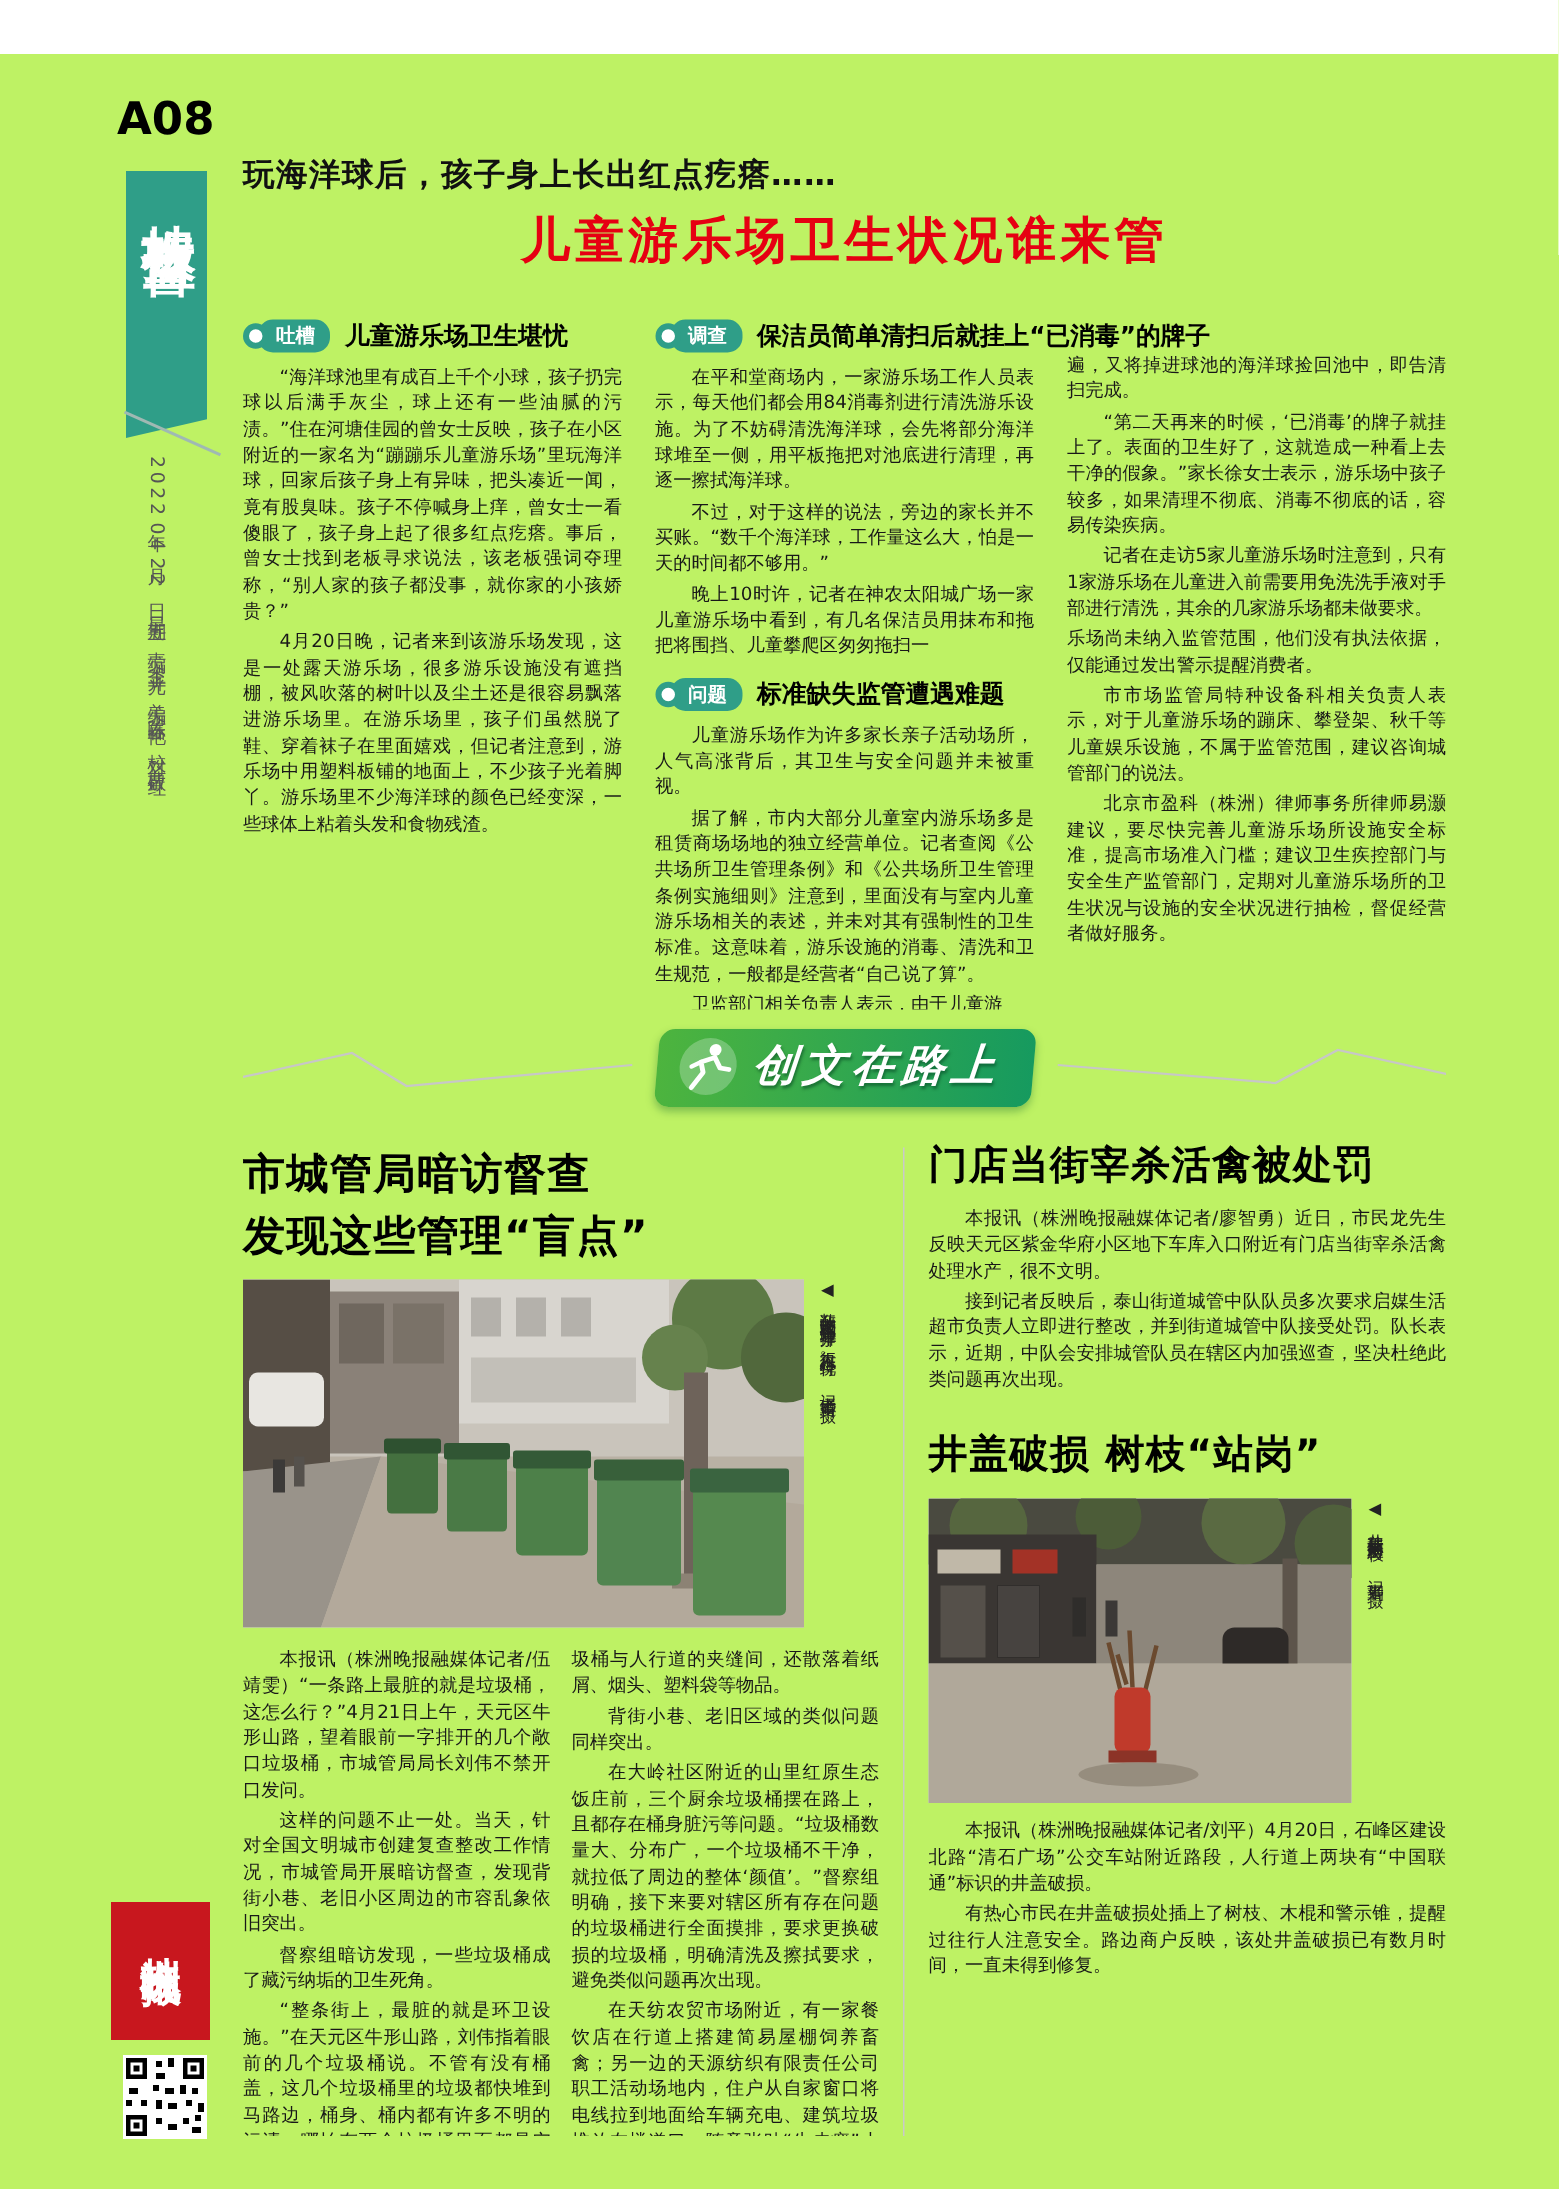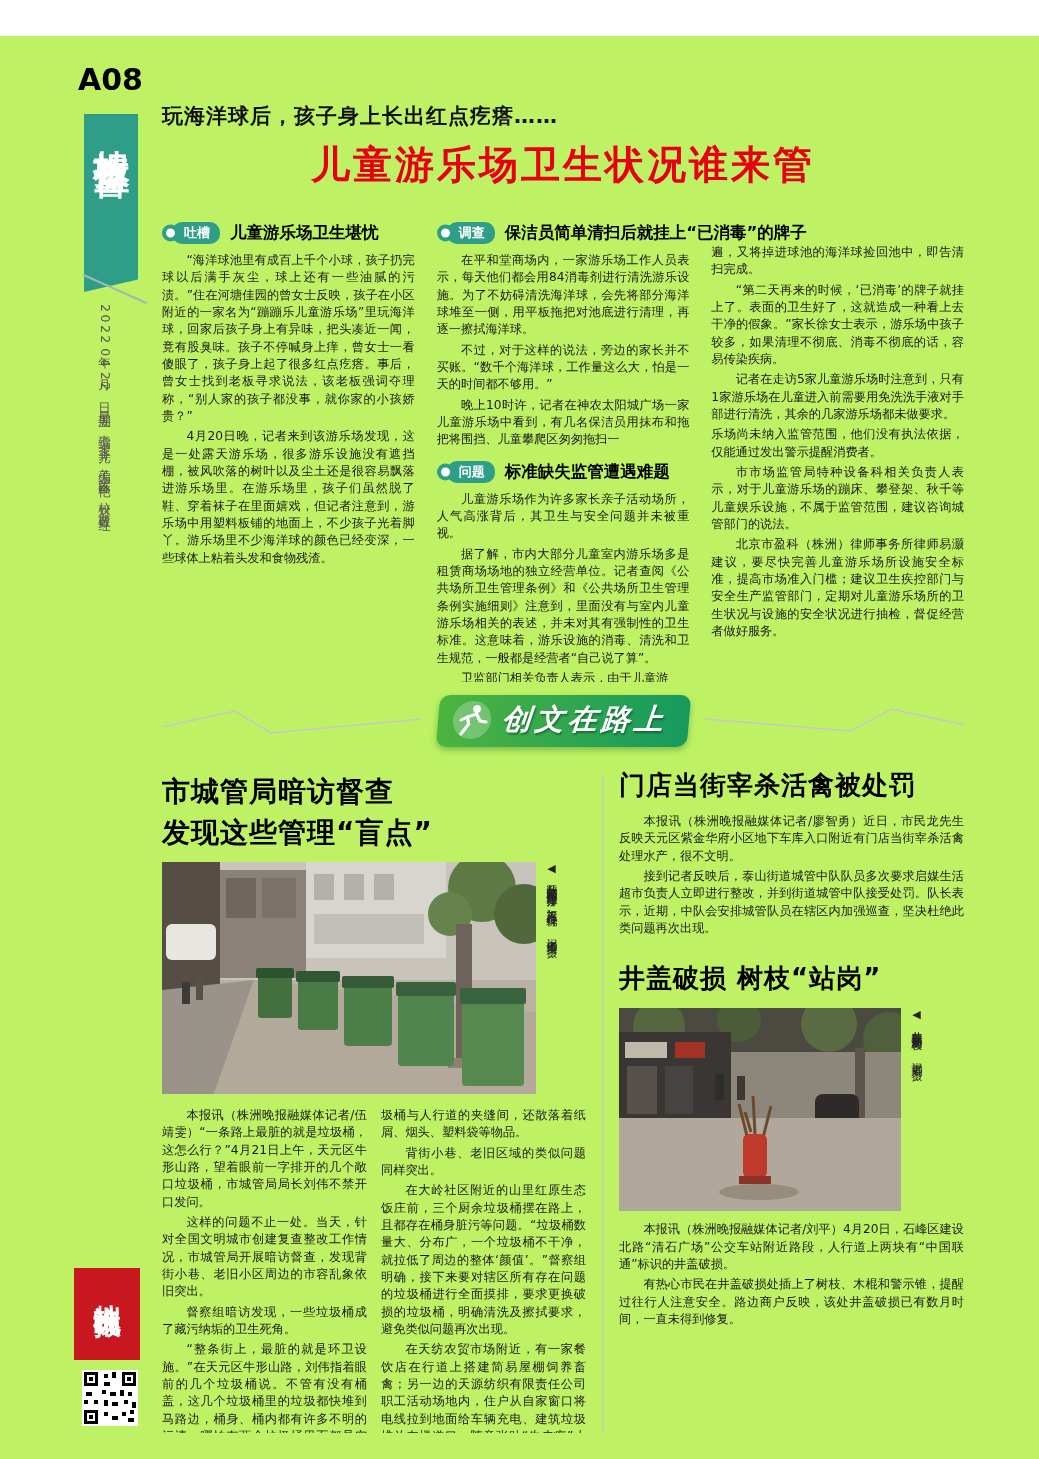--- a/index.html
+++ b/index.html
@@ -17,21 +17,21 @@
         font-size:12.5px;color:#555;letter-spacing:2.5px;line-height:1.4;}
   .logo-box{position:absolute;left:74px;top:1232px;width:66px;height:92px;background:#c8171e;
         display:flex;align-items:center;justify-content:center;}
   .logo-box .vchars{writing-mode:vertical-rl;color:#fff;font-family:"Liberation Serif",serif;
         font-weight:bold;font-size:27px;line-height:1.05;height:62px;letter-spacing:2px;}
   .qr{position:absolute;left:82px;top:1334px;width:56px;height:56px;}
   .wechat{position:absolute;left:58px;top:1428px;font-size:11px;color:#666;letter-spacing:3px;}
   
   .main{position:absolute;left:162px;top:66px;width:802px;}
   .kicker{font-size:21px;font-weight:bold;text-align:left;letter-spacing:1px;}
-  .main-title{font-size:39px;font-weight:900;color:#e60012;text-align:center;letter-spacing:3px;
+  .main-title{font-size:33px;font-weight:900;color:#e60012;text-align:center;letter-spacing:3px;
         margin-top:8px;}
   .top-cols{display:flex;gap:22px;margin-top:18px;height:472px;overflow:hidden;}
   .tcol{flex:1;min-width:0;}
   p.body{font-size:12.2px;line-height:1.42;text-align:justify;text-indent:2em;margin:0 0 3px;color:#181818;}
   p.body.noindent{text-indent:0;}
   .tagrow{display:flex;align-items:flex-start;margin:12px 0 8px;white-space:nowrap;overflow:visible;}
   .tag{position:relative;background:#2f9e88;color:#fff;font-size:13px;font-weight:bold;
         border-radius:10px;padding:2px 10px 2px 12px;margin-left:10px;}
   .tag::before{content:"";position:absolute;left:-10px;top:50%;transform:translateY(-50%);
         width:17px;height:17px;border-radius:50%;background:#fff;border:4px solid #2f9e88;box-sizing:border-box;}

